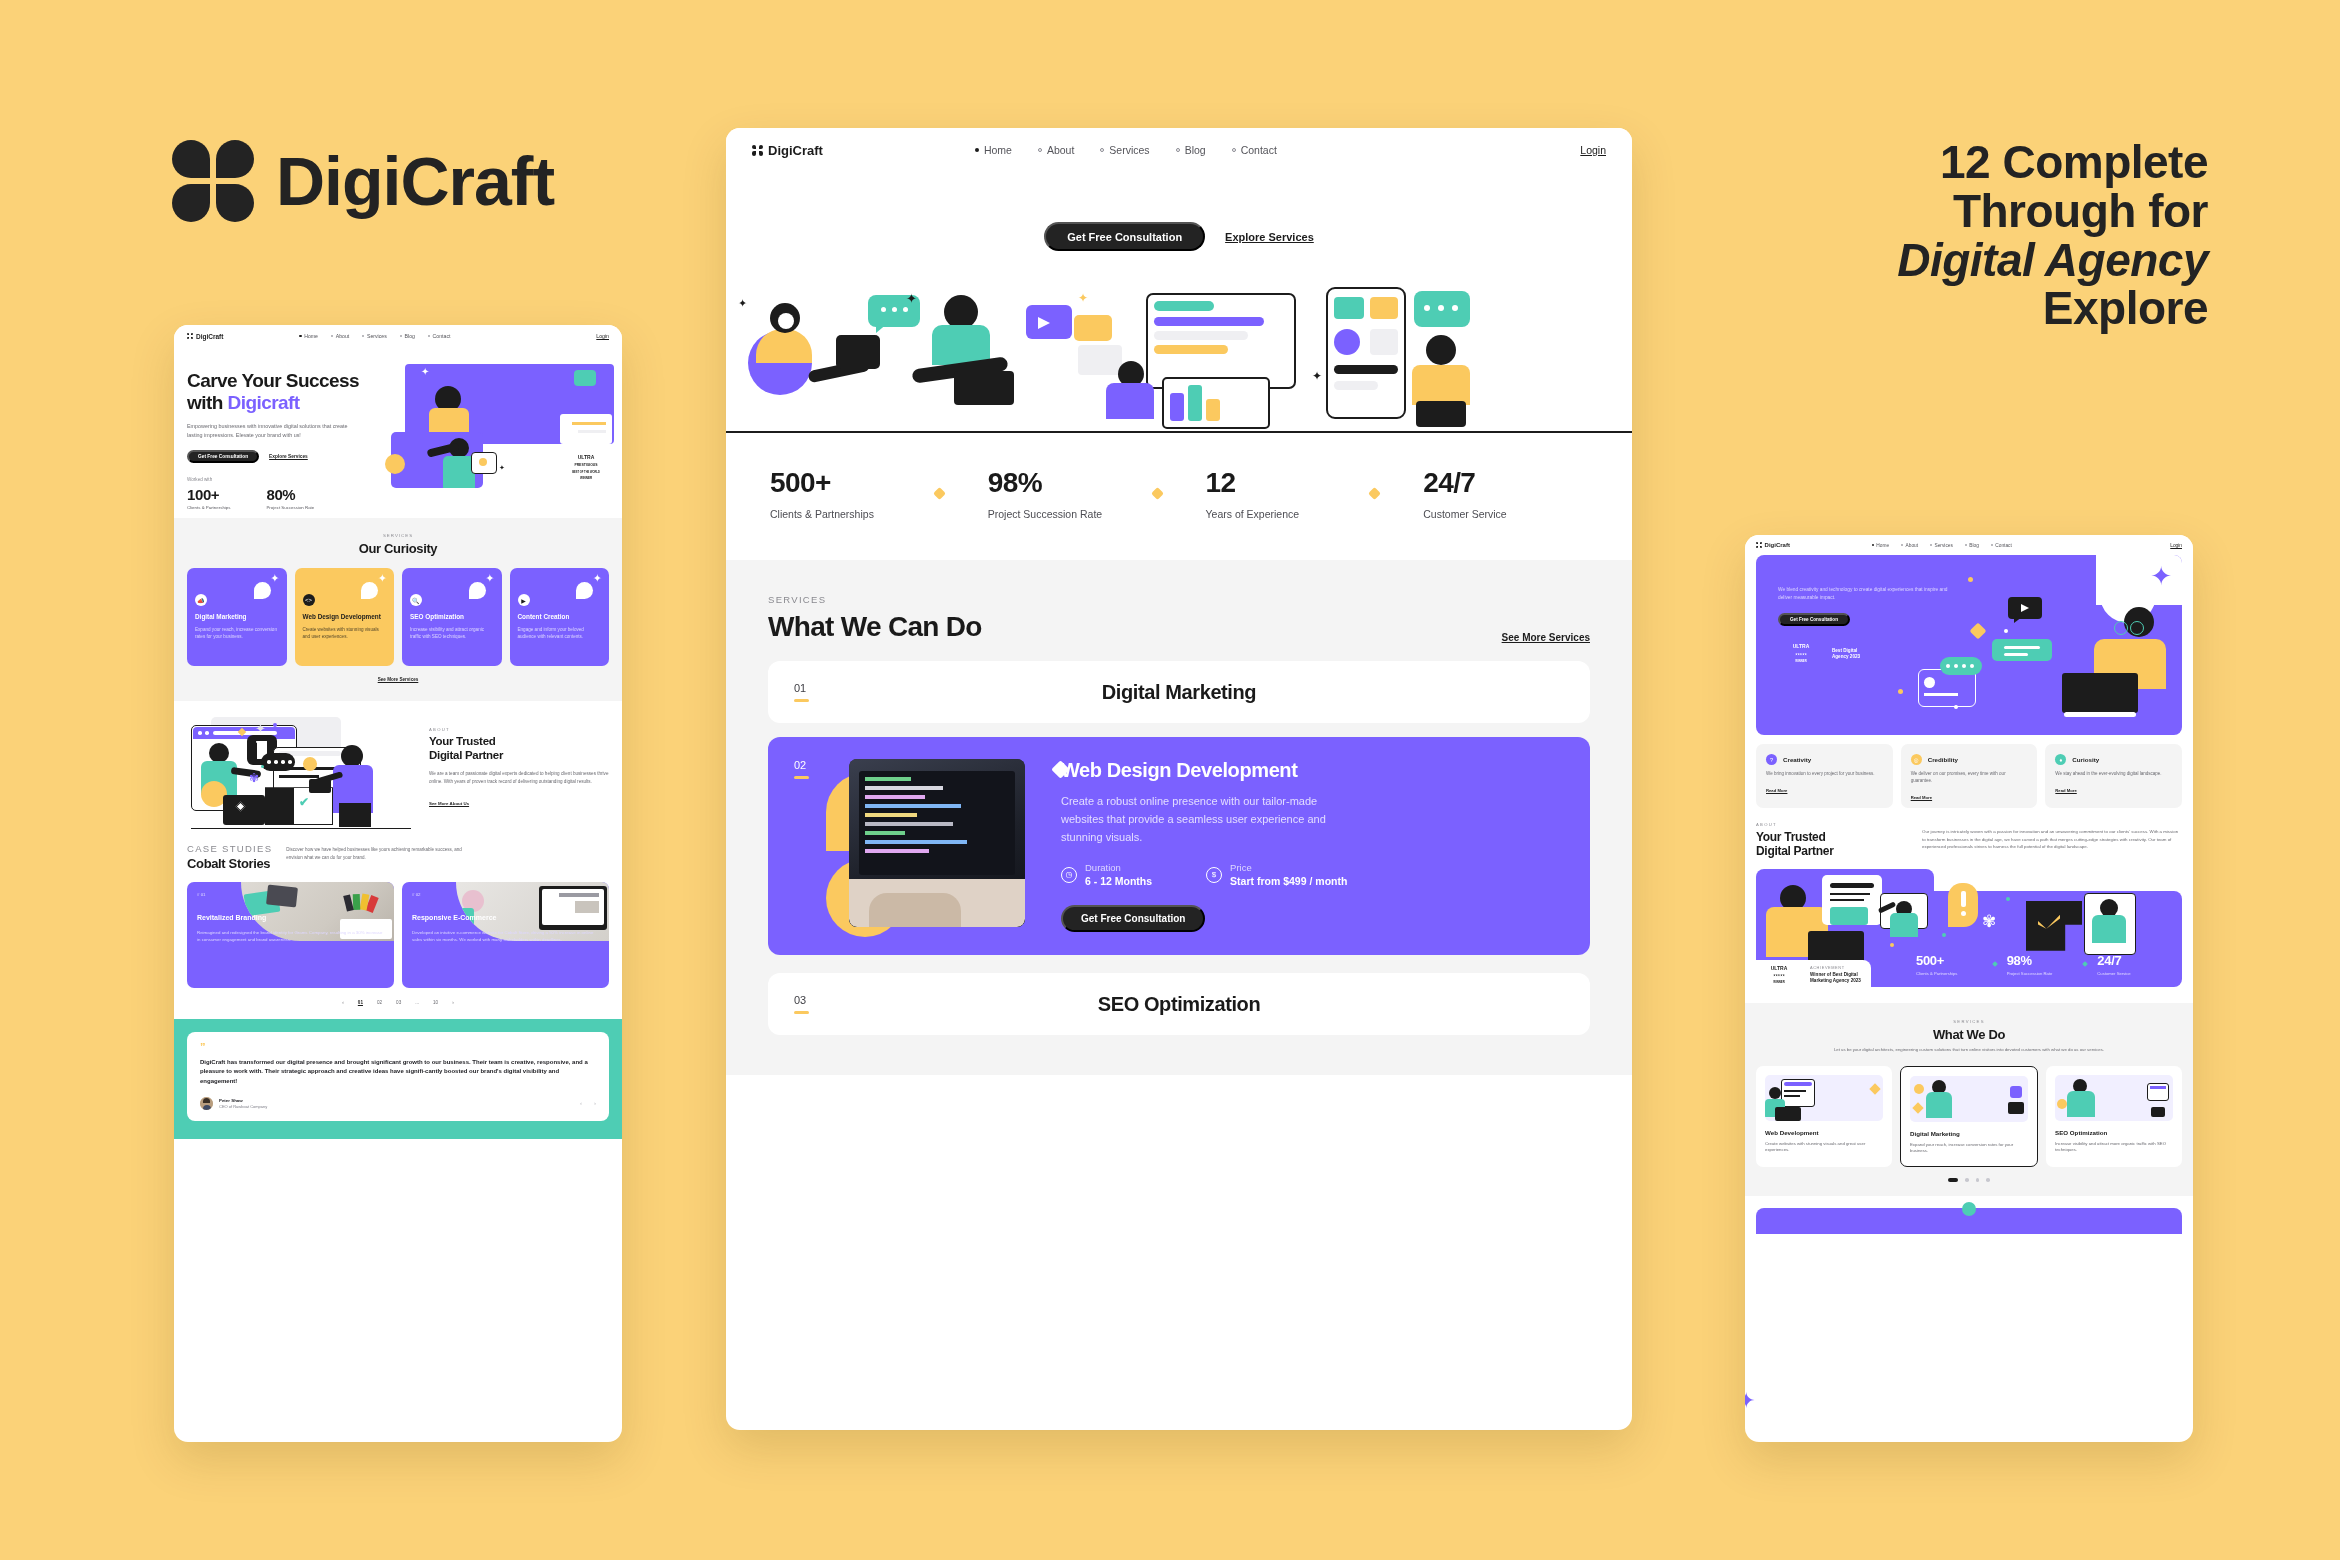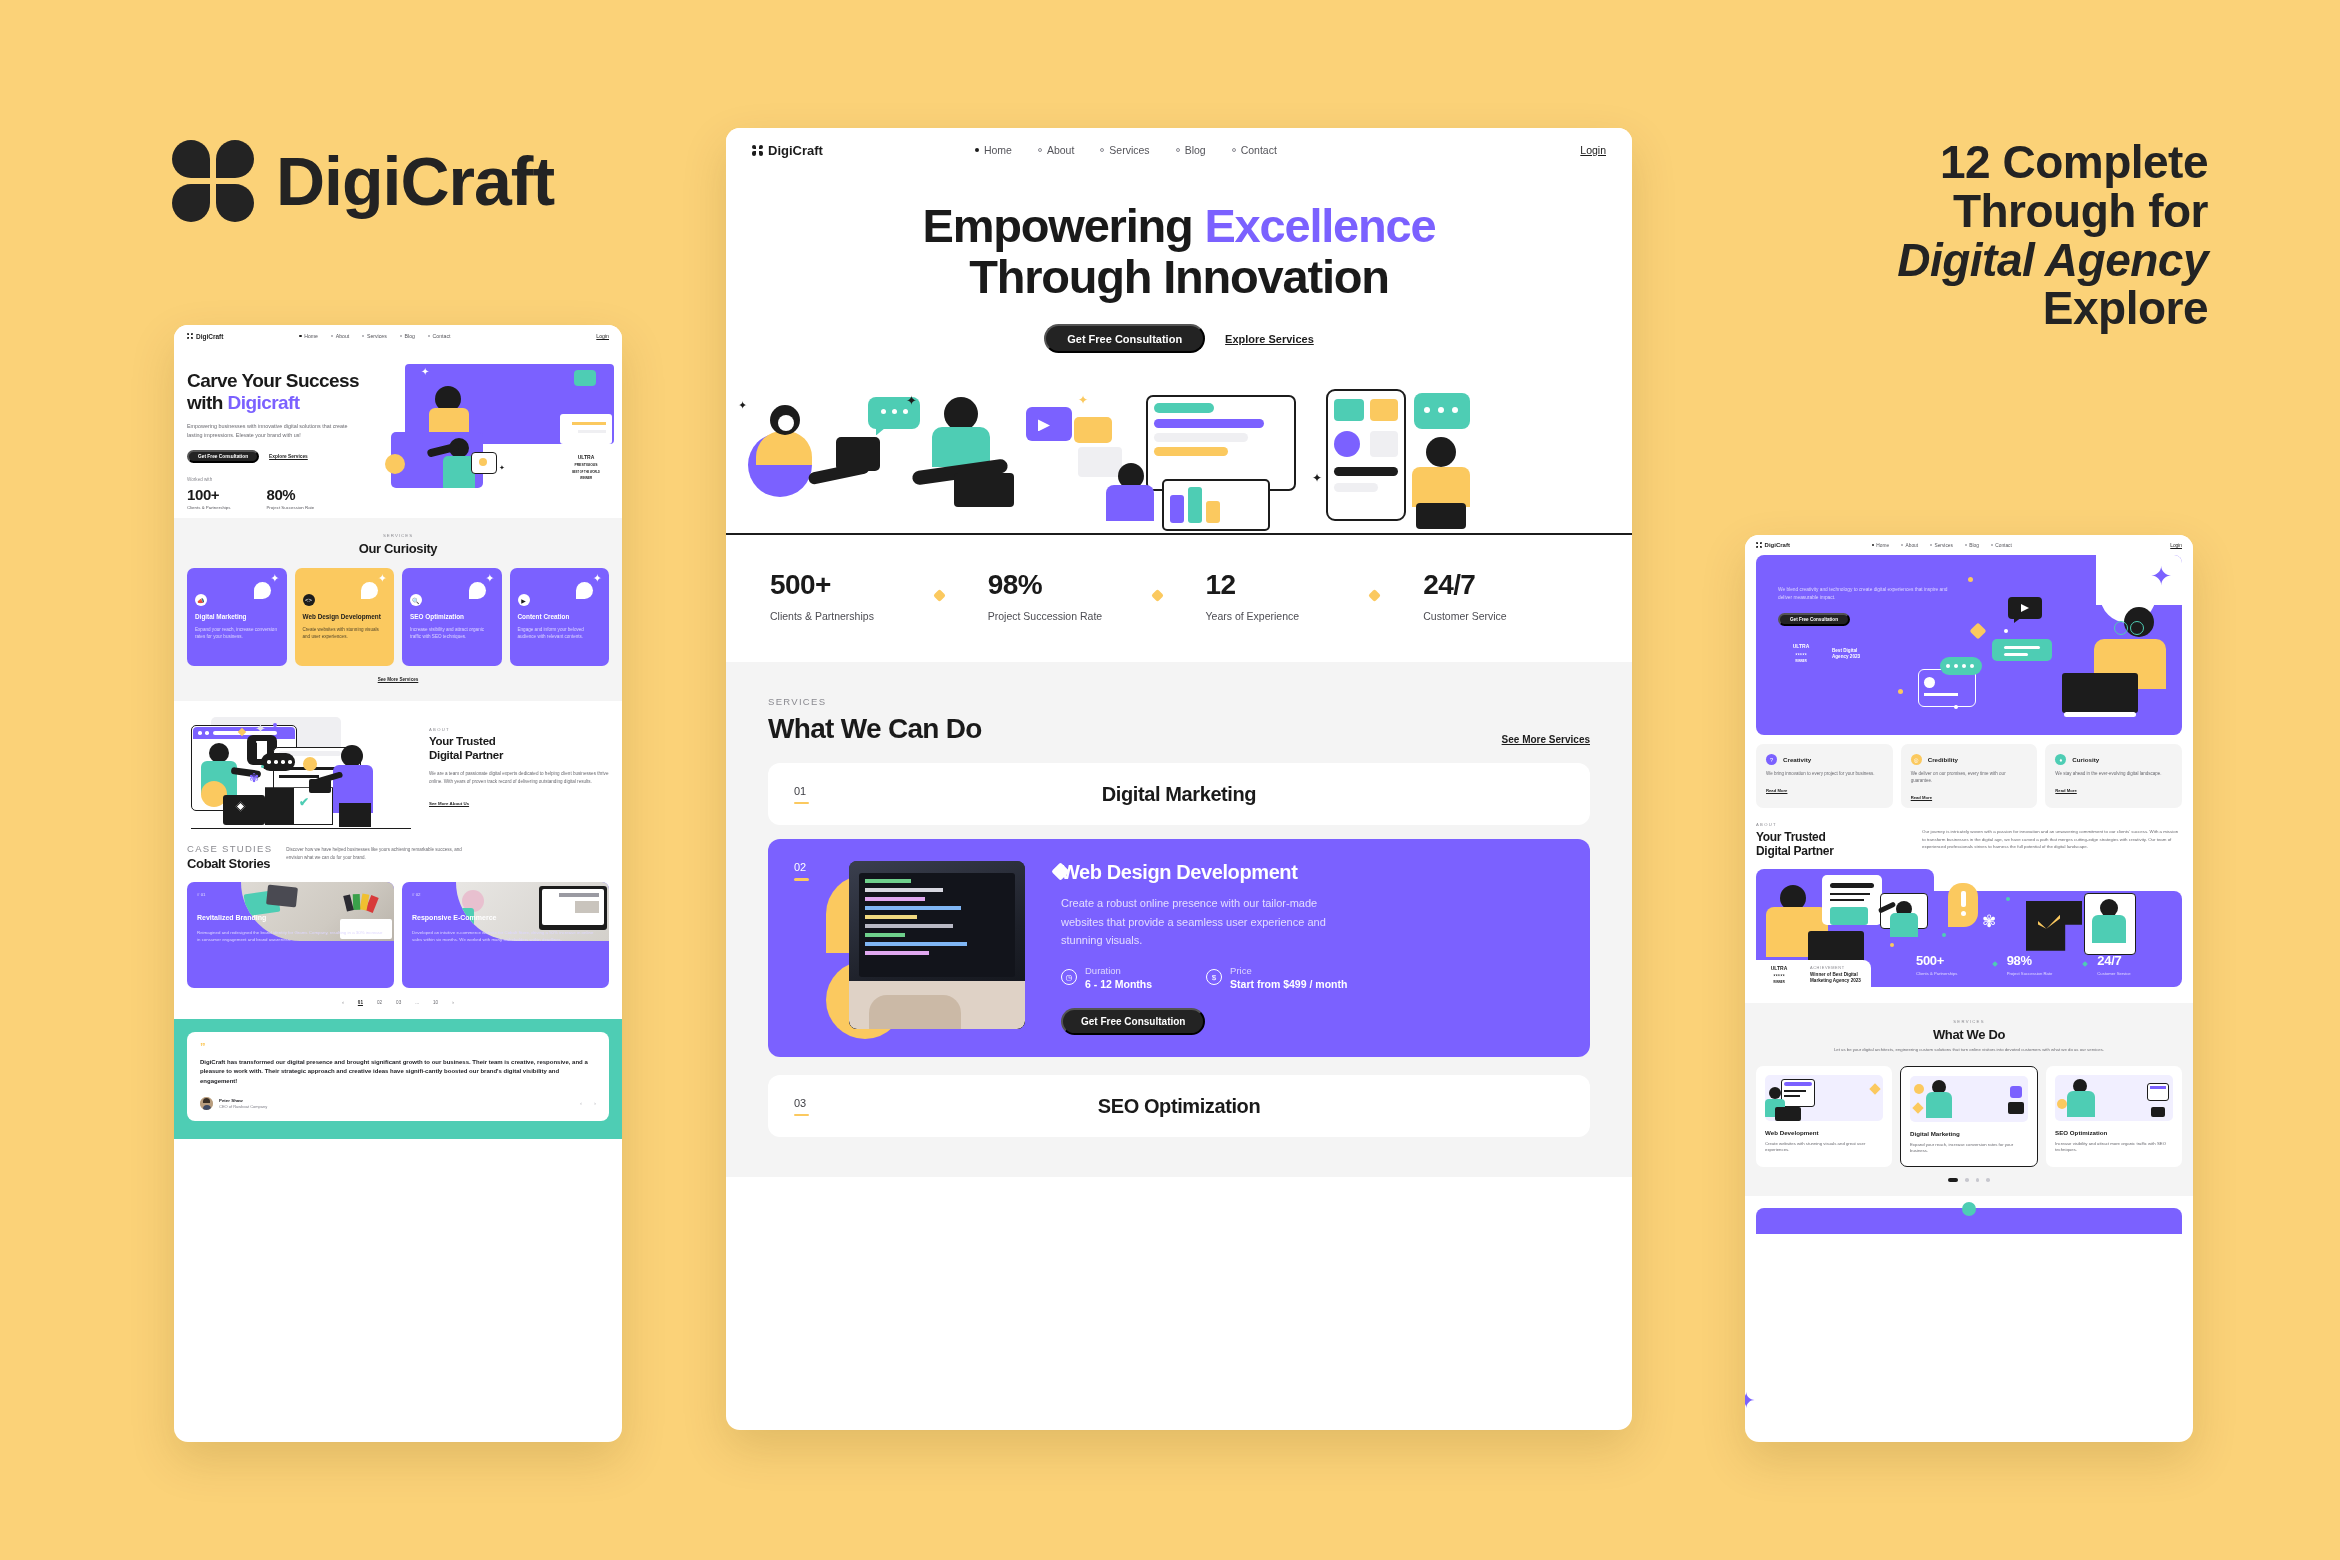--- a/index.html
+++ b/index.html
@@ -318,24 +318,20 @@
           </li>
         <li>
             <span class="dot hollow"></span>
             <span>Contact</span>
           </li>
       </ul>
       <a class="login">Login</a>
     </div>
 
     <div class="hero">
-      <h1>
-        <span>Empowering </span><span class="purple">Excellence</span><br>
-        <span>Through Innovation</span>
-      </h1>
       <div class="cta">
         <button class="pill">Get Free Consultation</button>
         <a class="linkbtn">Explore Services</a>
       </div>
     </div>
 
     <div class="illo">
       <div class="sh pb rb" style="left:22px;top:58px;width:64px;height:64px;"></div>
       <div class="sh yb" style="left:30px;top:56px;width:56px;height:34px;border-radius:26px 26px 0 0;"></div>
       <div class="sh nb rb" style="left:44px;top:30px;width:30px;height:30px;"></div>

